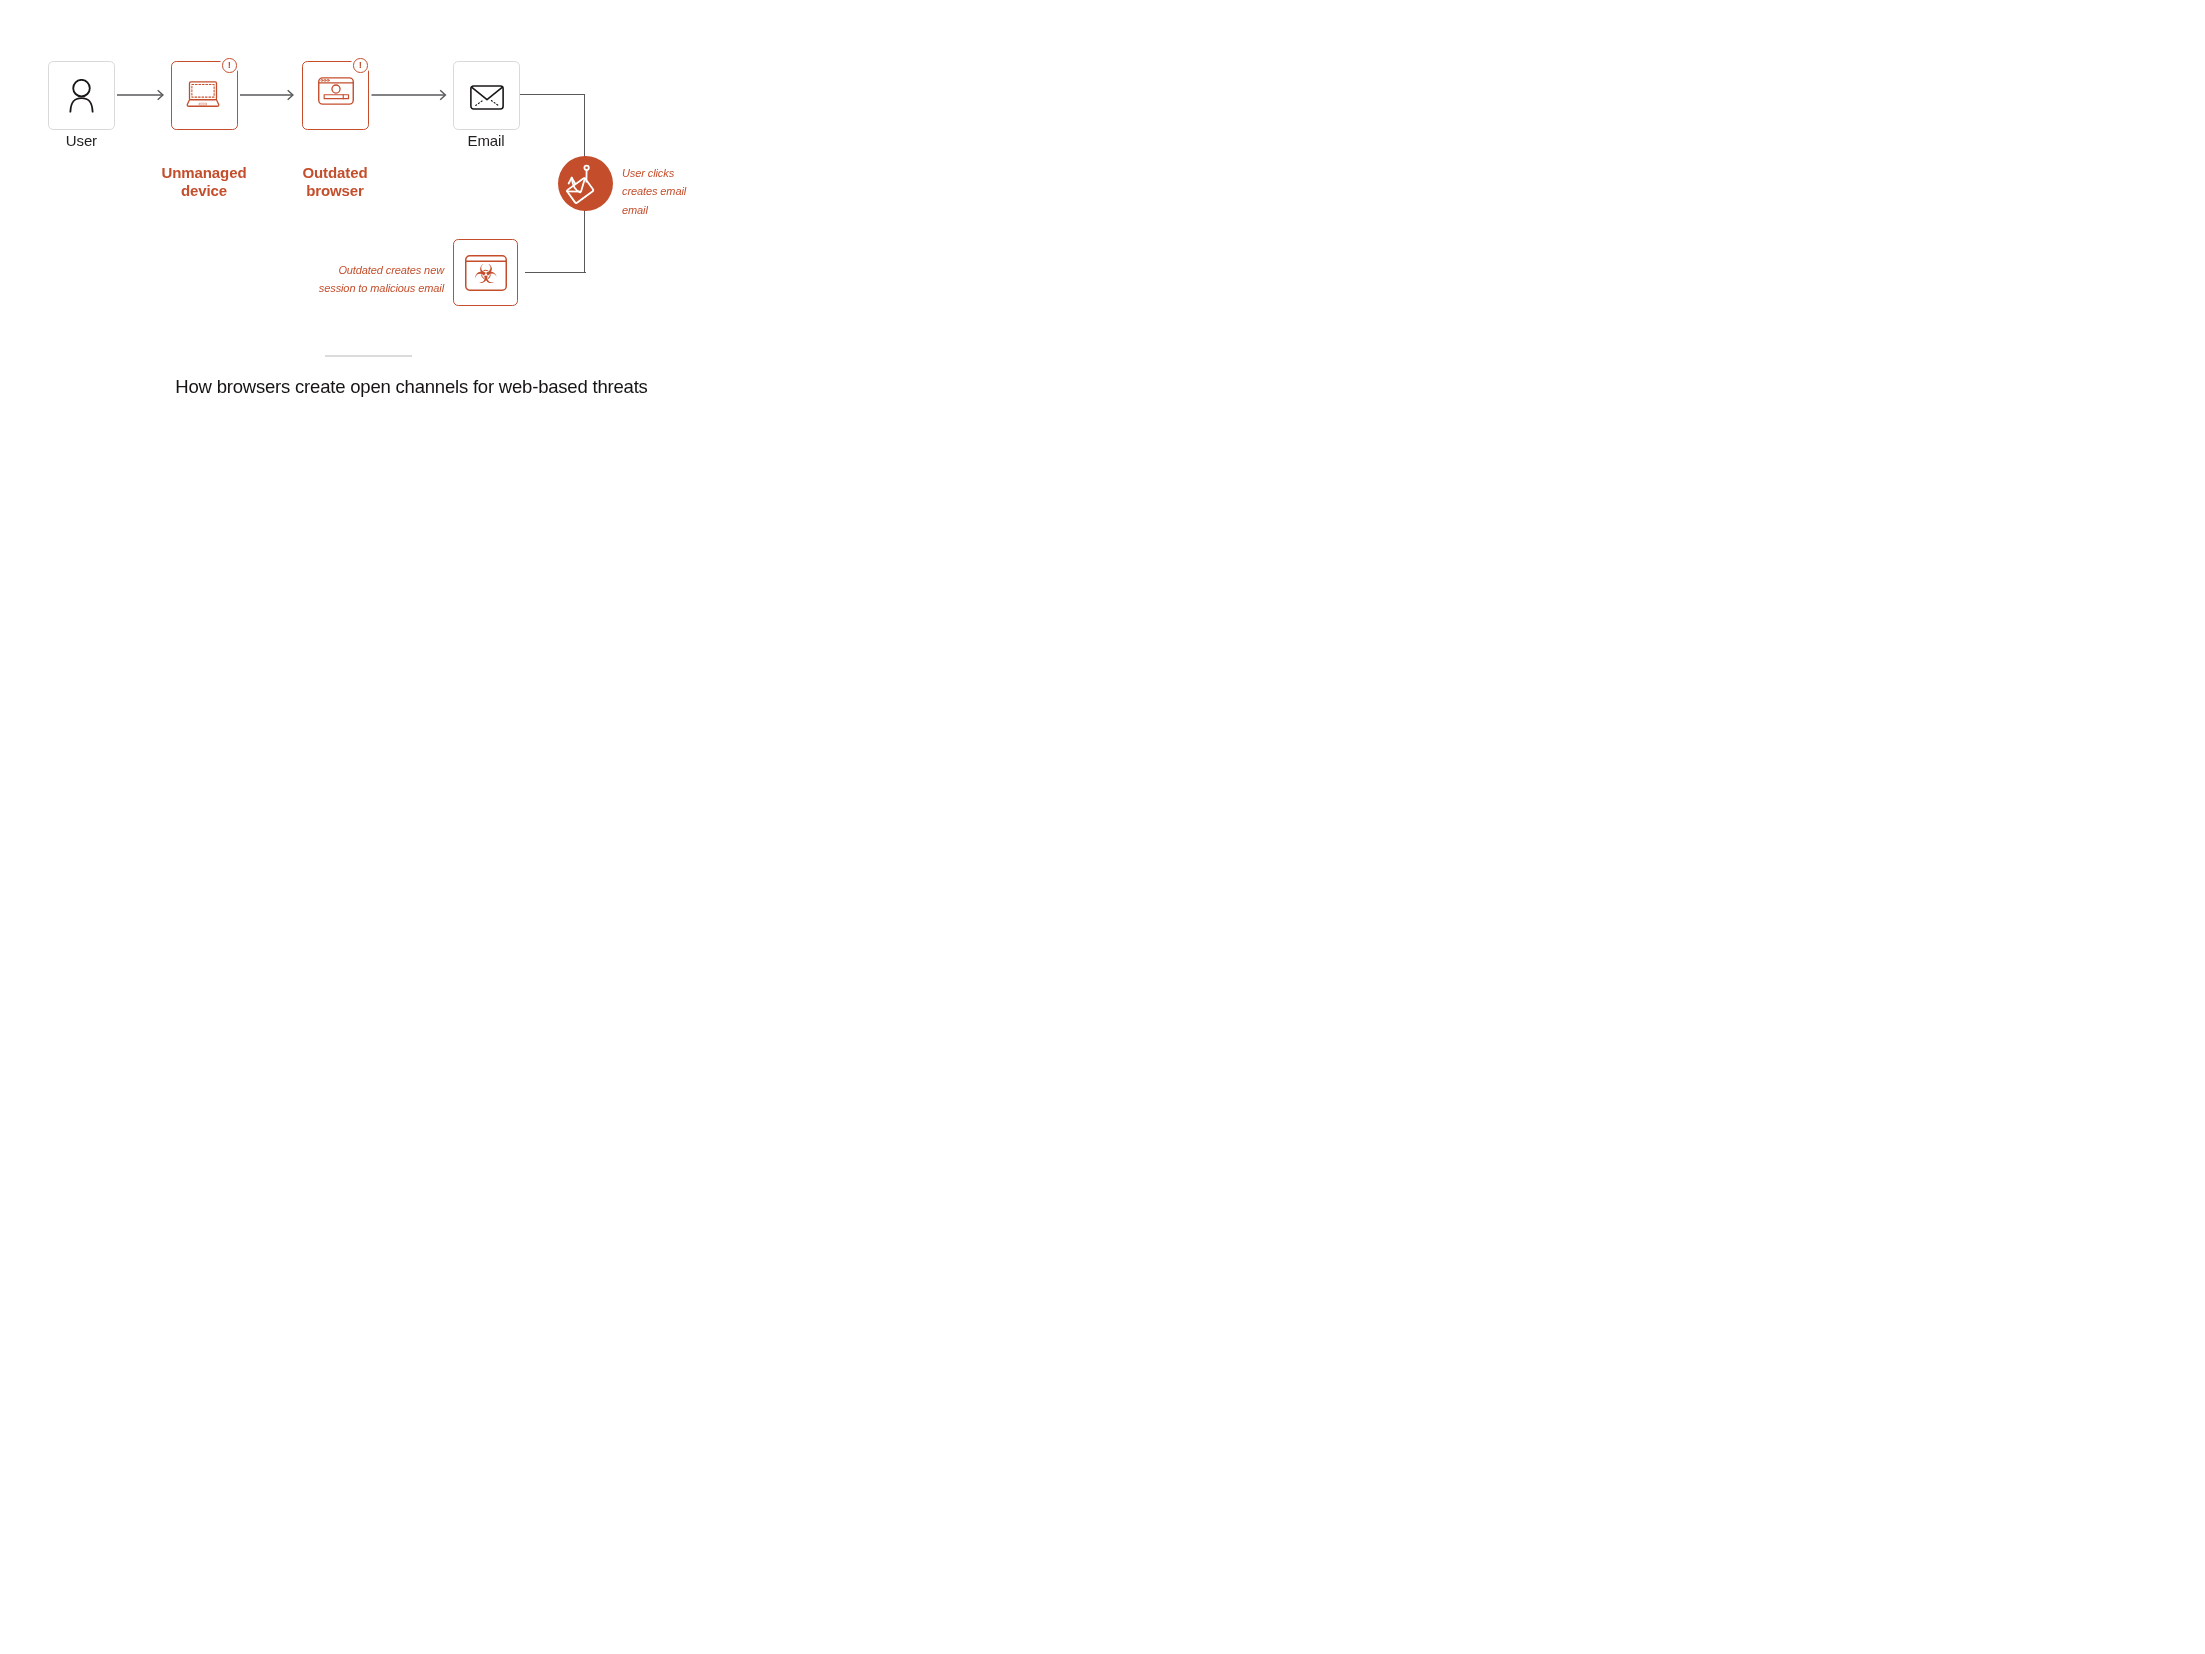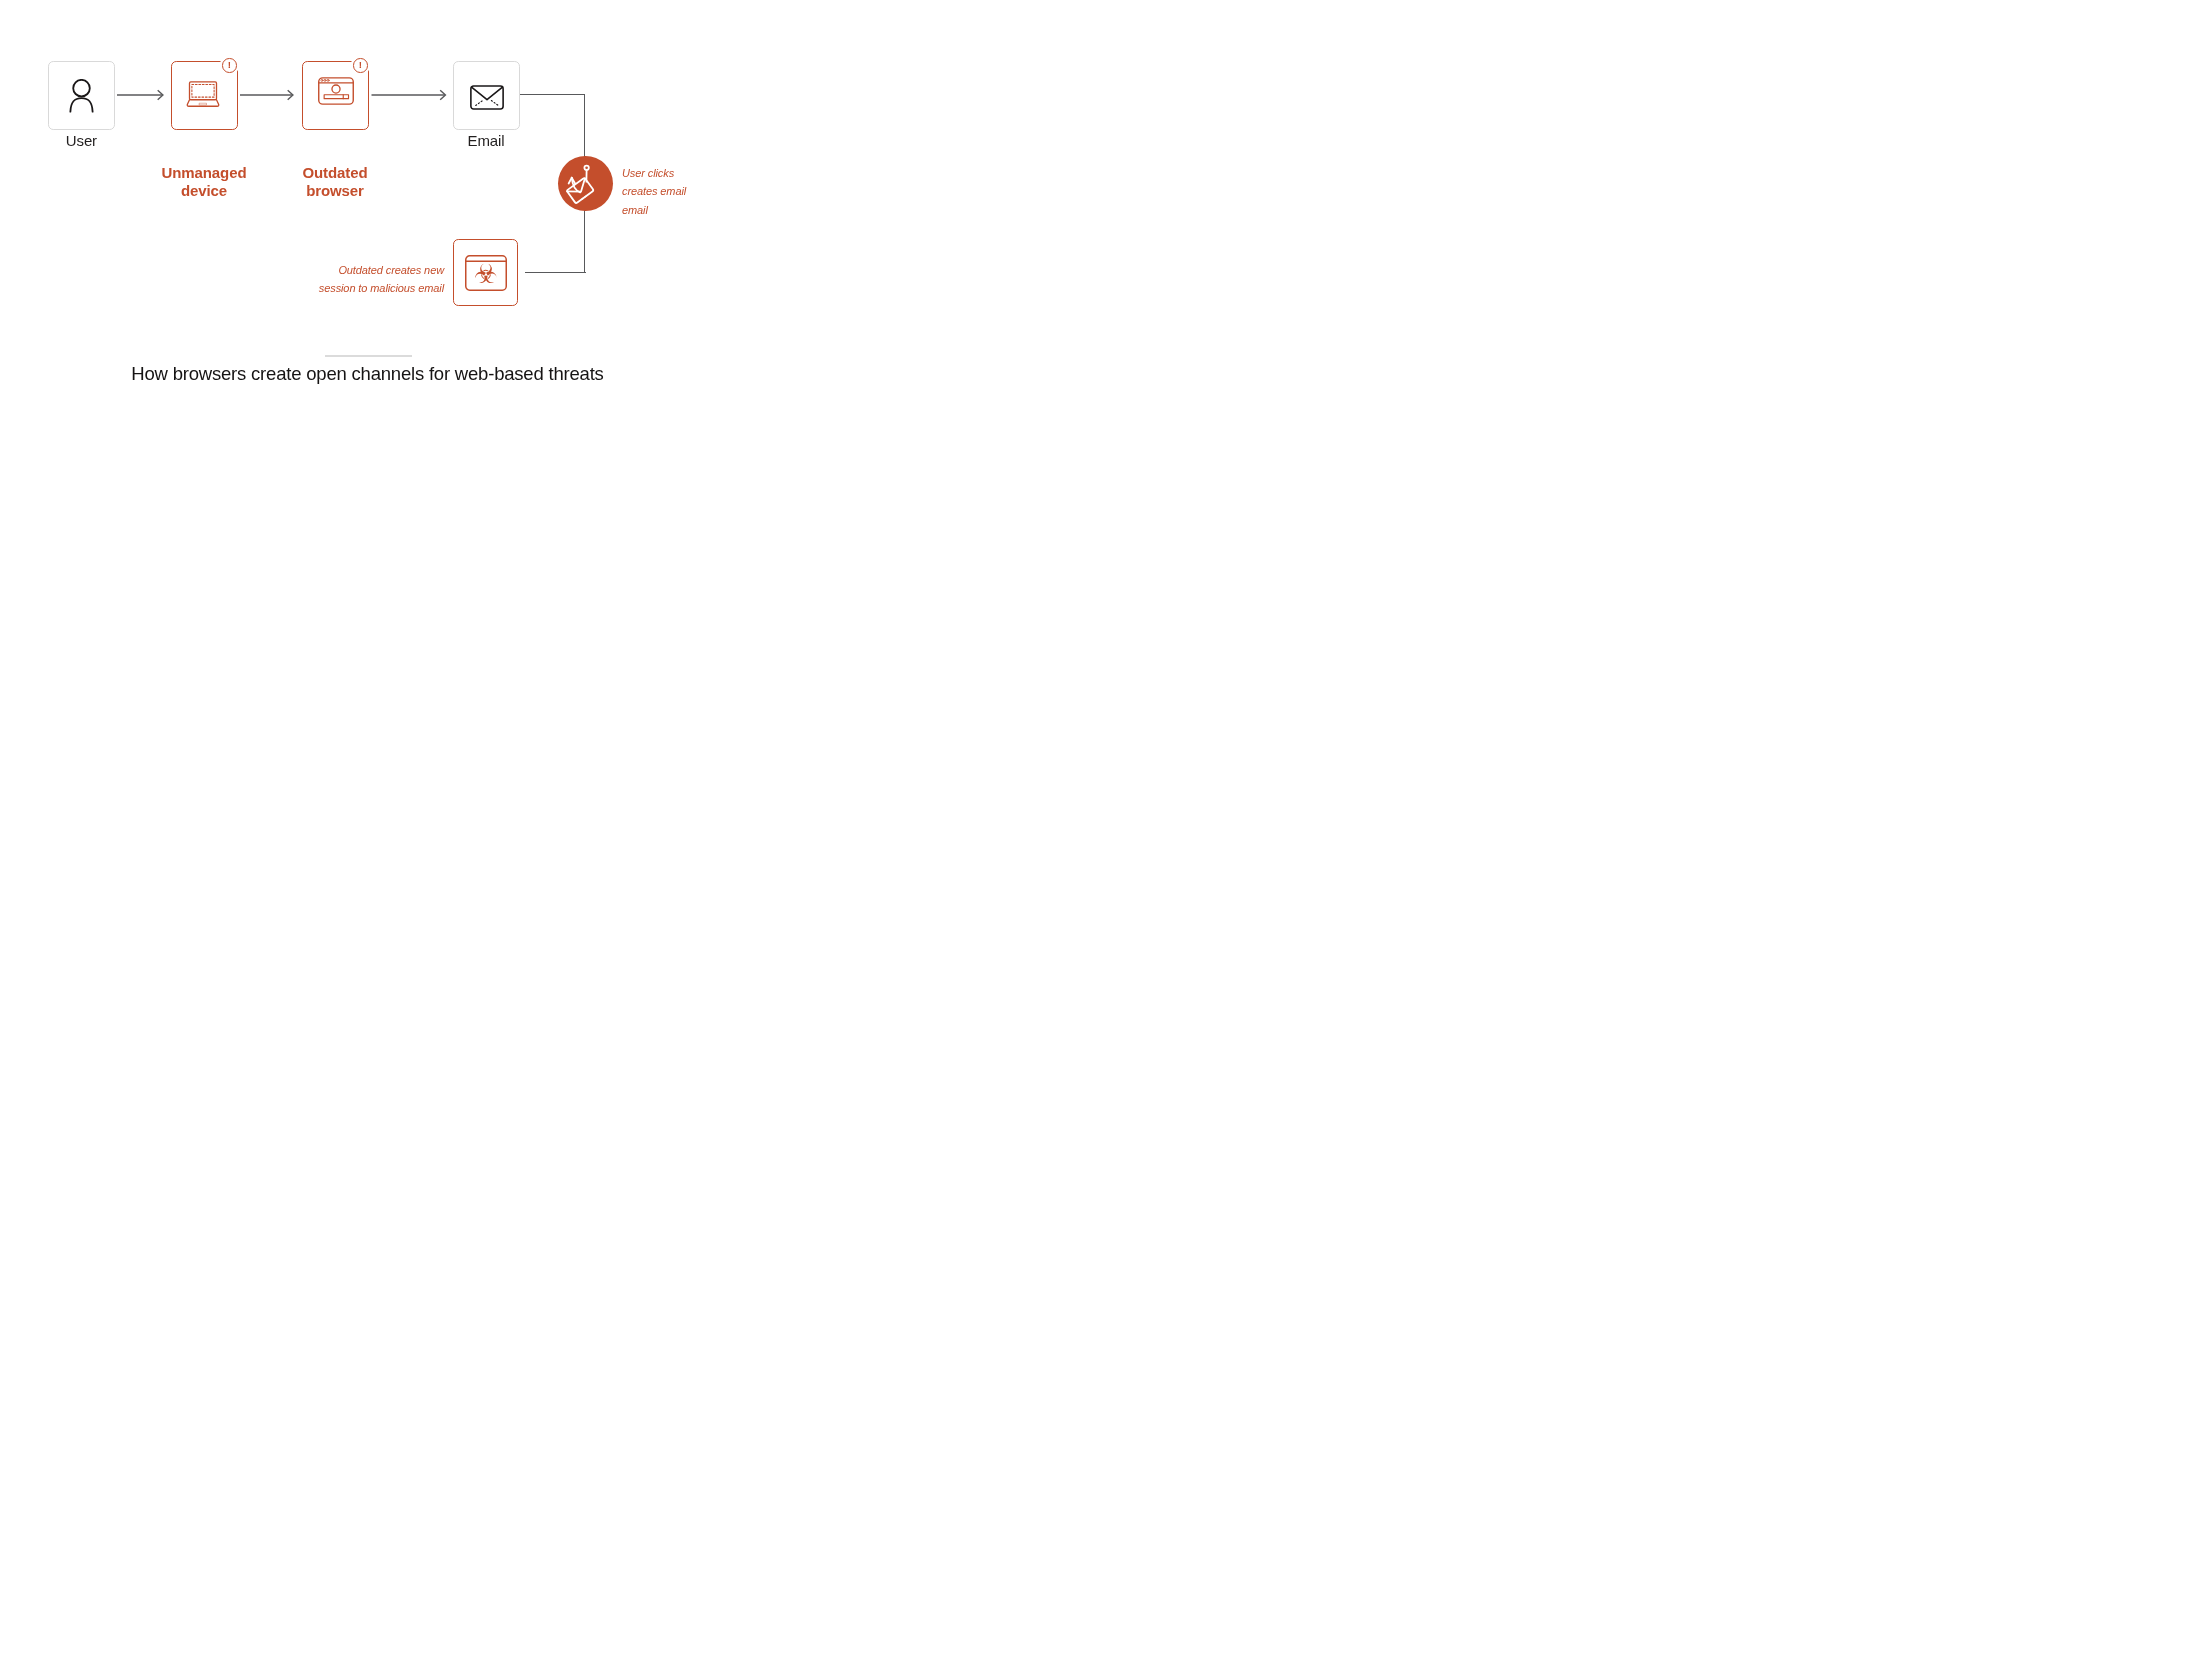--- a/index.html
+++ b/index.html
@@ -40,22 +40,22 @@
   .icon-svg{position:absolute;}
   .icon-svg *{fill:none;stroke-linecap:round;stroke-linejoin:round;}
   .orange-stroke *{stroke:var(--accent);}
   .dark-stroke  *{stroke:#1A1718;}
   .white-stroke *{stroke:#ffffff;}
 
   .biohazard{position:absolute;left:465px;top:258px;width:42px;height:32px;display:flex;align-items:center;justify-content:center;
              font-family:"DejaVu Sans",sans-serif;color:var(--accent);font-size:26.5px;line-height:1;}
 
   .divider{position:absolute;left:325px;top:355px;width:87px;height:1.8px;background:var(--divider);}
-  .title{position:absolute;left:0;top:363px;width:735px;text-align:center;color:#161414;
-         font-size:18.5px;font-weight:500;line-height:22px;letter-spacing:-0.2px;}
+  .title{position:absolute;left:0;top:376px;width:735px;text-align:center;color:#161414;
+         font-size:18.5px;font-weight:500;line-height:22px;letter-spacing:-0.2px;padding-left:44px;}
 </style>
 </head>
 <body>
 
 <div class="canvas">
 
   <svg class="arrow-svg" style="left:117px;top:88px" width="49" height="14" viewBox="0 0 112 32">
     <line x1="0" y1="16" x2="104" y2="16"></line>
       <polyline points="93,5 105,16 93,27"></polyline>
   </svg>

